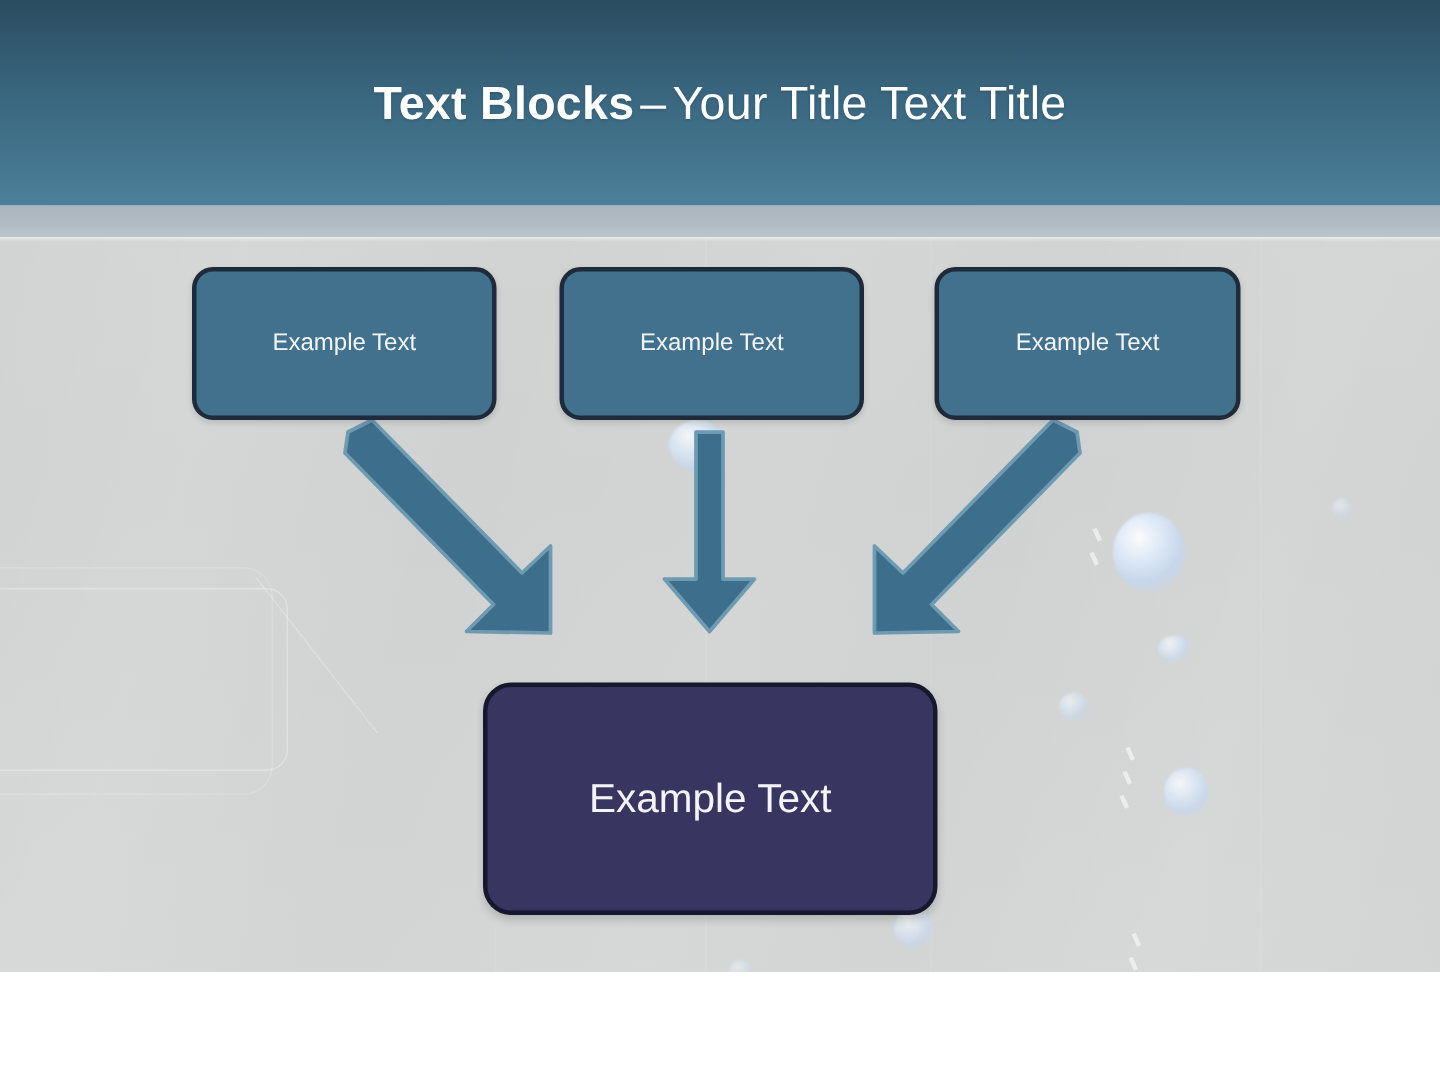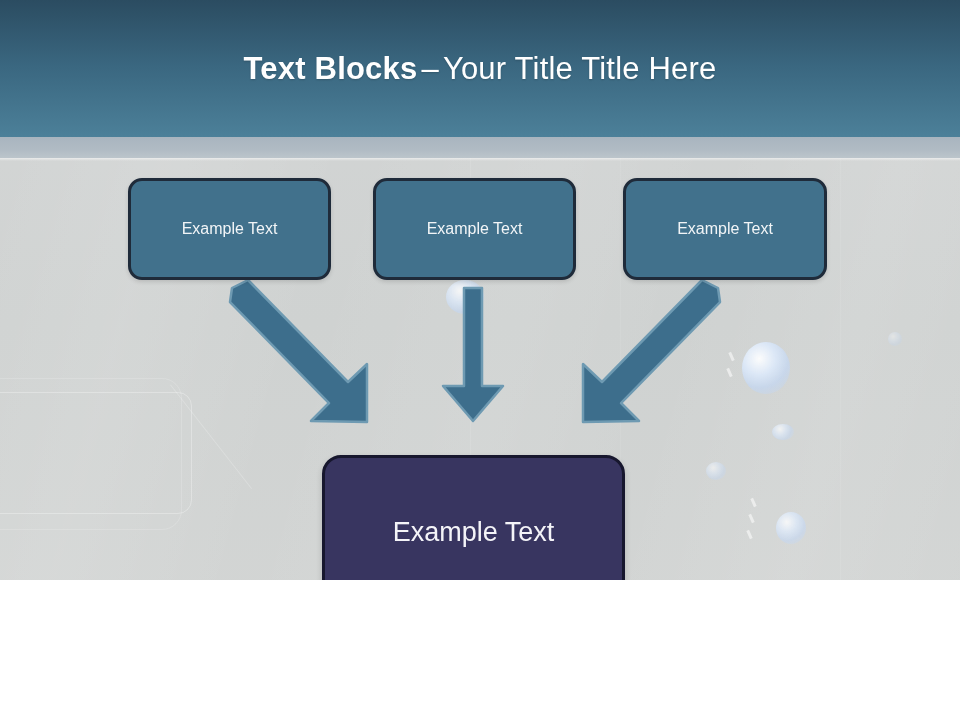--- a/index.html
+++ b/index.html
@@ -8,21 +8,21 @@
     padding: 0;
     background: #ffffff;
   }
   body {
     font-family: "Liberation Sans", sans-serif;
   }
 
   #slide {
     position: relative;
     width: 960px;
-    height: 580px;
+    height: 648px;
     overflow: hidden;
     background: #0369a1;
   }
 
   
   .bg-base {
     position: absolute;
     left: 0; top: 0;
     width: 960px; height: 720px;
     background:
@@ -195,21 +195,21 @@
   <div class="dashes" style="left:752px; top:498px;"></div>
   <div class="dashes" style="left:750px; top:514px;"></div>
   <div class="dashes" style="left:748px; top:530px;"></div>
   <div class="dashes" style="left:756px; top:622px;"></div>
   <div class="dashes" style="left:754px; top:638px;"></div>
 
   <div class="header"></div>
   <div class="header-title">
     <span class="title-strong">Text Blocks</span>
     <span class="title-dash">–</span>
-    <span class="title-rest">Your Title Title Here</span>
+    <span class="title-rest">Your Title Text Title</span>
   </div>
   <div class="divider-band"></div>
   <div class="divider-hairline"></div>
 
   <svg class="arrow-svg" viewBox="0 0 960 720">
 
     <g>
       <polygon points="232,288 248,280 348,382 367,364 367,422 311,421 329,403 230,302" fill="#3d6e8c" stroke="#6e9ab2" stroke-width="2.5" stroke-linejoin="round"></polygon>
     </g>
 

